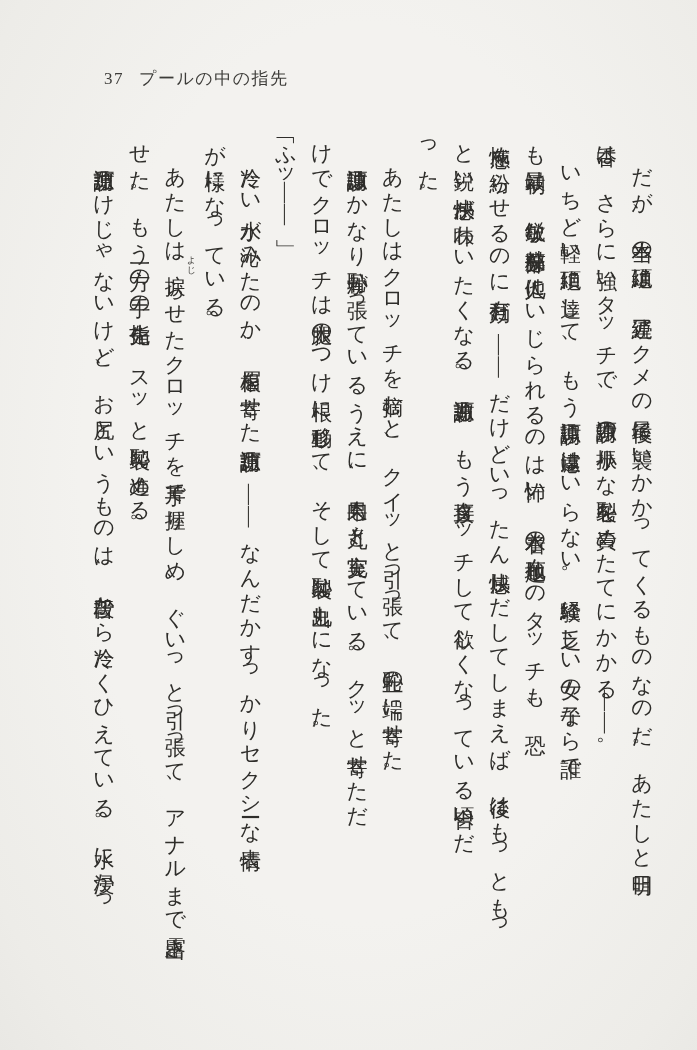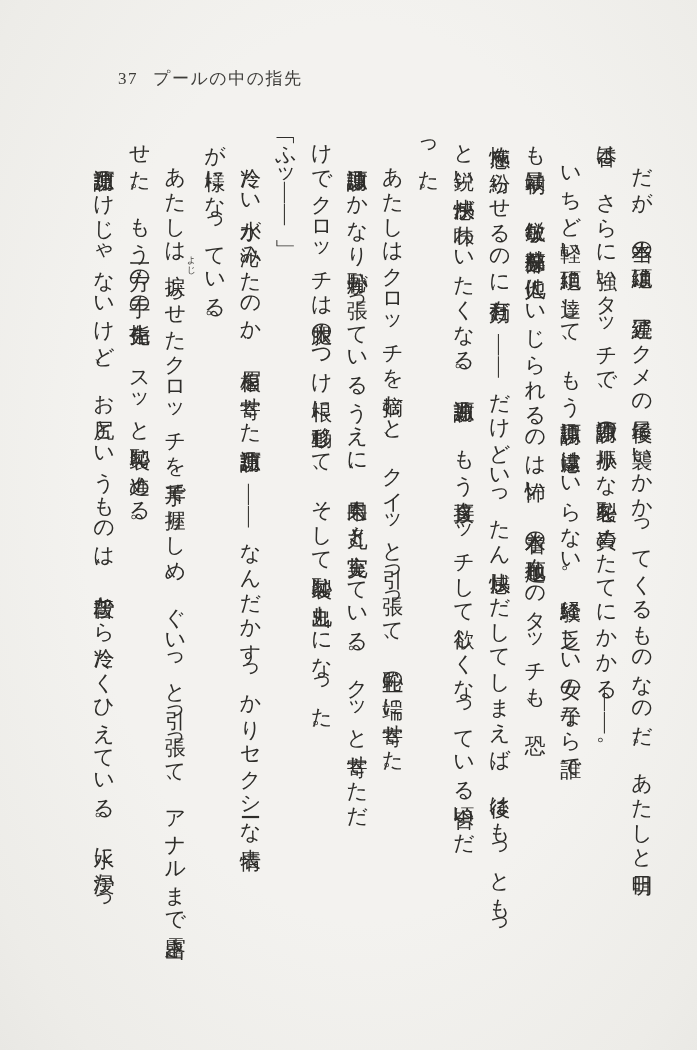--- a/index.html
+++ b/index.html
@@ -12,21 +12,21 @@
   }
   .page {
     position: absolute;
     inset: 0;
     width: 697px;
     height: 1050px;
     background: radial-gradient(ellipse at 52% 45%, #f3f2ef 55%, #edecE8 88%, #e9e8e4 100%);
   }
   .header {
     position: absolute;
-    left: 118px;
+    left: 104px;
     top: 67px;
     font-size: 17px;
     color: #3d3c39;
     letter-spacing: 1.5px;
     white-space: nowrap;
   }
   .header .page-num {
     margin-right: 15px;
   }
   .text-block {

